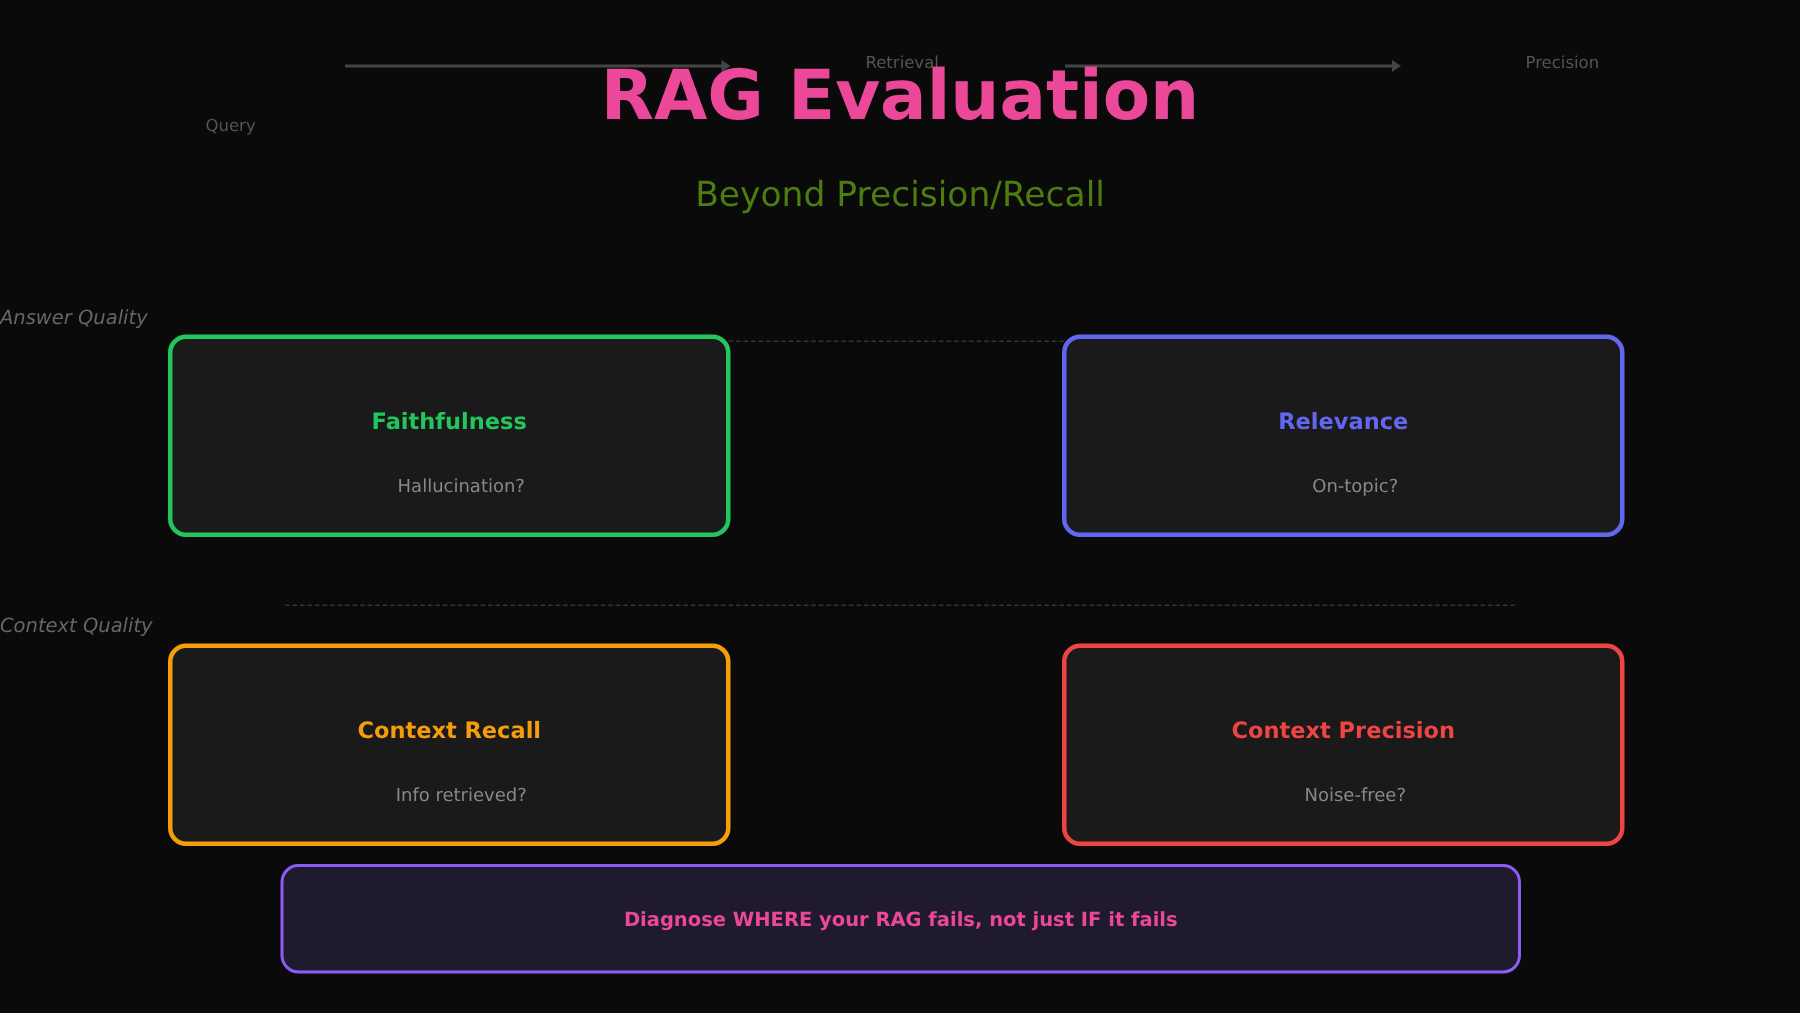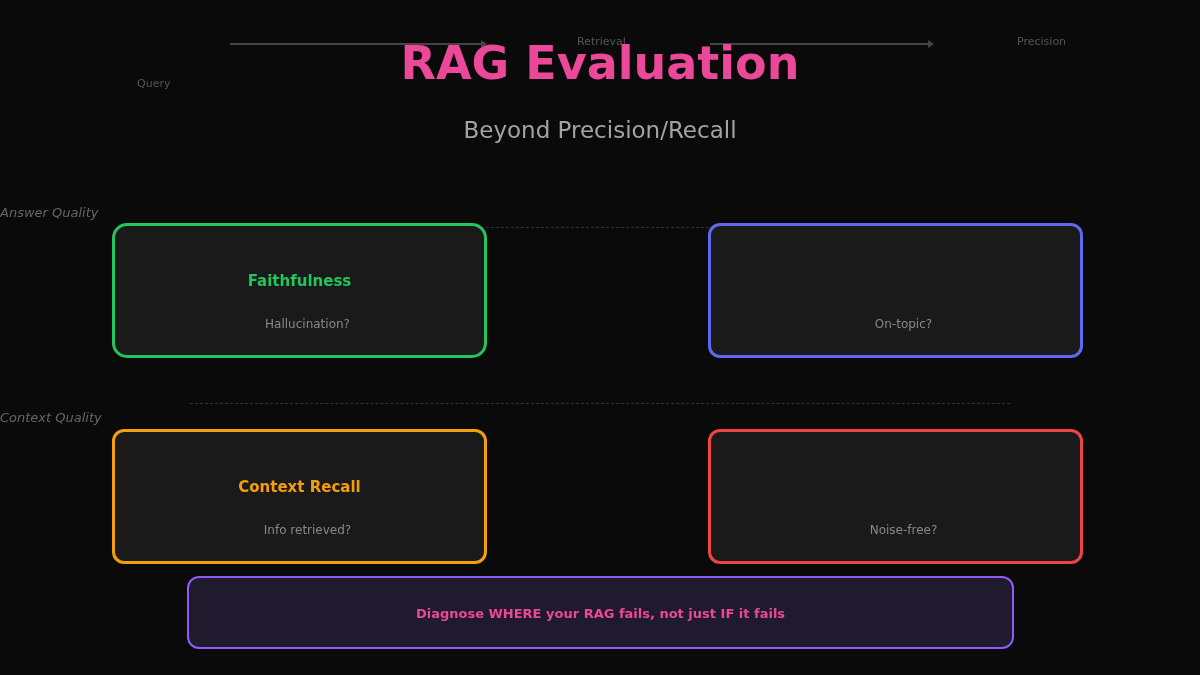--- a/index.html
+++ b/index.html
@@ -4,21 +4,21 @@
 <style>
   html, body { margin:0; padding:0; }
   body { width:1200px; height:675px; background:#0a0a0a; position:relative; overflow:hidden;
          font-family:"DejaVu Sans", sans-serif; }
   .abs { position:absolute; }
   .flow-label { color:#555; font-size:11px; top:35px; }
   .arrow { height:2px; background:#444; top:43px; }
   .arrow::after { content:""; position:absolute; right:-2px; top:-3px; border-left:6px solid #444;
                   border-top:4px solid transparent; border-bottom:4px solid transparent; }
   .title { left:0; width:1200px; top:36px; text-align:center; color:#ec4899; font-size:46px; font-weight:bold; }
-  .subtitle { left:0; width:1200px; top:117px; text-align:center; color:#a3a3a3; font-size:23px; }
+  .subtitle { left:0; width:1200px; top:117px; text-align:center; color:#4d7c0f; font-size:23px; }
   .section-label { left:0; width:1200px; text-align:left; color:#666; font-size:13px; font-style:italic; }
   .dash { left:190px; width:820px; border-top:1px dashed #333; height:0; }
   .card { width:375px; height:135px; background:#1a1a1a; border:3px solid; border-radius:12px;
           box-sizing:border-box; }
   .card-title { position:absolute; left:0; right:0; top:46px; text-align:center; font-weight:bold; font-size:15px; }
   .card-sub { position:absolute; left:0; right:0; top:91px; text-align:center; color:#888; font-size:12px;padding-left:16px; }
   .banner { left:187px; top:576px; width:827px; height:73px; background:#1f1a2e; border:2px solid #8b5cf6;
             border-radius:12px; box-sizing:border-box; }
   .banner-text { position:absolute; left:0; right:0; top:28px; text-align:center; color:#ec4899;
                  font-weight:bold; font-size:13px; }
@@ -31,34 +31,36 @@
 <div class="abs flow-label" style="left:577px;">Retrieval</div>
 <div class="abs arrow" style="left:710px; width:222px;"></div>
 <div class="abs flow-label" style="left:1017px;">Precision</div>
 
 <div class="abs title">RAG Evaluation</div>
 <div class="abs subtitle">Beyond Precision/Recall</div>
 
 <div class="abs section-label" style="top:205px;">Answer Quality</div>
 <div class="abs dash" style="top:227px;"></div>
 
-<div class="abs card" style="left:112px; top:223px; border-color:#22c55e;border-radius:15px;">
+<div class="abs card" style="left:112px; top:223px; border-color:#22c55e;">
   <div class="card-title" style="color:#22c55e;">Faithfulness</div>
   <div class="card-sub">Hallucination?</div>
 </div>
 <div class="abs card" style="left:708px; top:223px; border-color:#6366f1;">
+  <div class="card-title" style="color:#6366f1;">Relevance</div>
   <div class="card-sub">On-topic?</div>
 </div>
 
 <div class="abs dash" style="top:403px;"></div>
 <div class="abs section-label" style="top:410px;">Context Quality</div>
 
 <div class="abs card" style="left:112px; top:429px; border-color:#f59e0b;">
   <div class="card-title" style="color:#f59e0b;">Context Recall</div>
   <div class="card-sub">Info retrieved?</div>
 </div>
 <div class="abs card" style="left:708px; top:429px; border-color:#ef4444;">
+  <div class="card-title" style="color:#ef4444;">Context Precision</div>
   <div class="card-sub">Noise-free?</div>
 </div>
 
 <div class="abs banner">
   <div class="banner-text">Diagnose WHERE your RAG fails, not just IF it fails</div>
 </div>
 
 </body></html>

